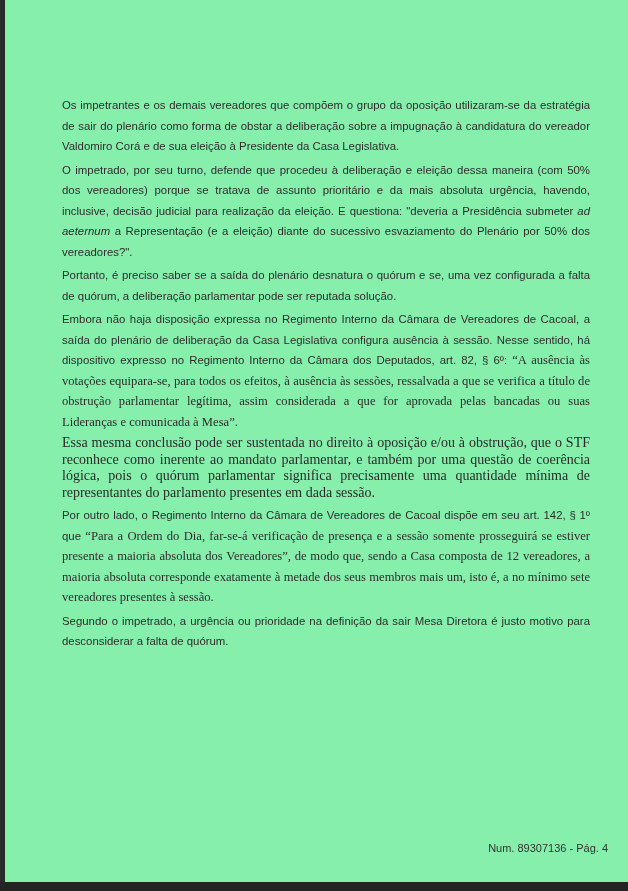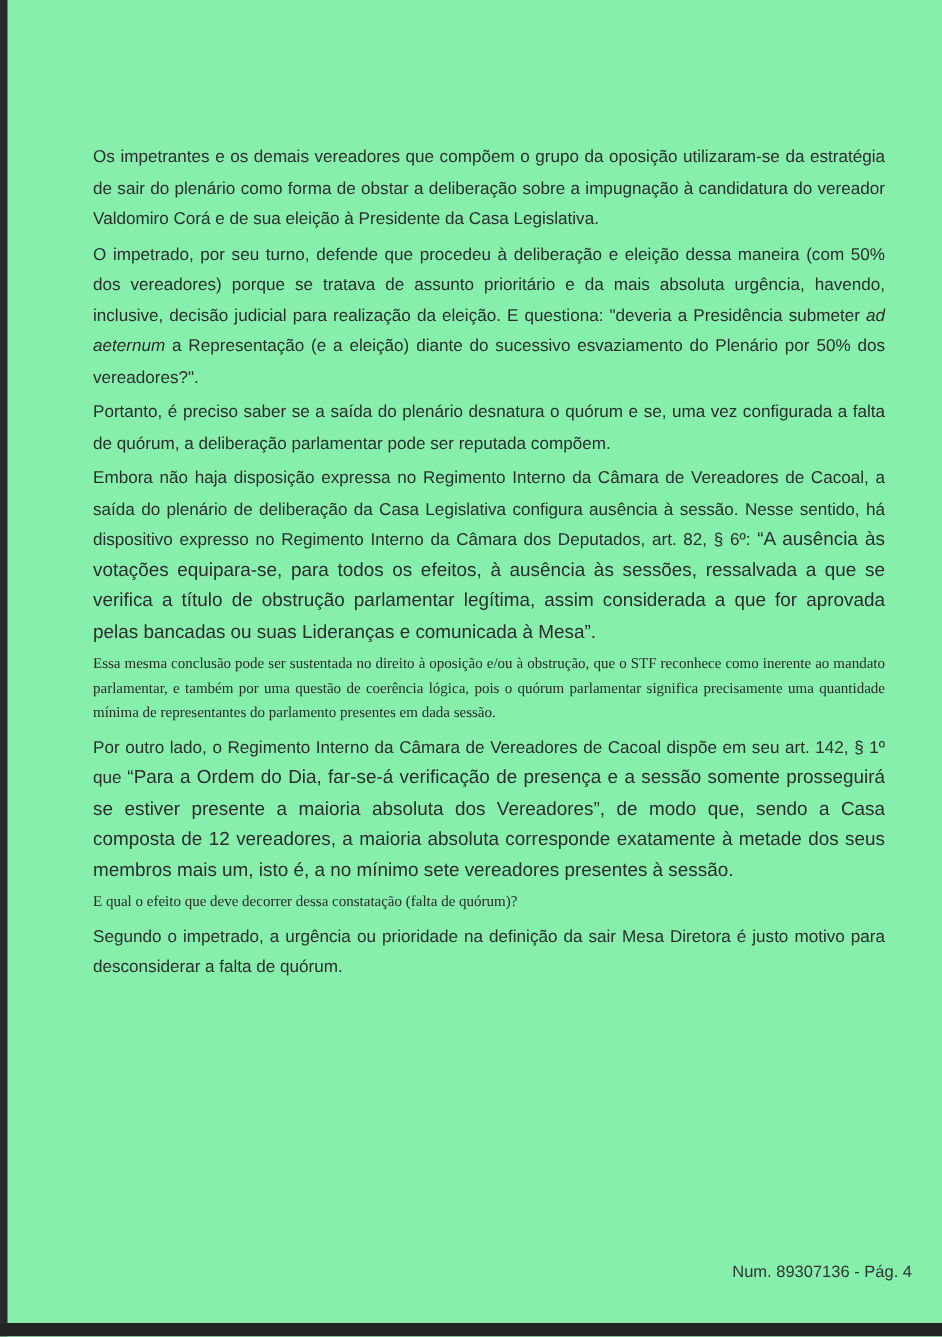--- a/index.html
+++ b/index.html
@@ -26,27 +26,27 @@
     margin:0 0 3px 0;
     font-family:"Liberation Sans", sans-serif;
     font-size:11.4px;
     line-height:20.5px;
     text-align:justify;
     color:#2d2d2d;
   }
   p.para-serif{
     margin:0 0 4px 0;
     font-family:"Liberation Serif", serif;
-    font-size:10px;
+    font-size:14px;
     line-height:16.5px;
     text-align:justify;
     color:#2a2a2a;
   }
   .serif-inline{
-    font-family:Liberation Sans, sans-serif;
+    font-family:Liberation Serif, serif;
     font-size:12.6px;
     line-height:16.5px;
   }
   .italic{font-style:italic;}
   .doc-footer{
     position:absolute;
     right:20px;top:842px;
     font-family:"Liberation Sans", sans-serif;
     font-size:11px;
     color:#333333;
@@ -61,29 +61,28 @@
   <div class="scan-edge-bottom"></div>
 
   <div class="content">
 
     <p class="para">Os impetrantes e os demais vereadores que compõem o grupo da oposição utilizaram-se da estratégia de sair do plenário como forma de obstar a deliberação sobre a impugnação à candidatura do vereador Valdomiro Corá e de sua eleição à Presidente da Casa Legislativa.</p>
 
 
 
     <p class="para"><span>O impetrado, por seu turno, defende que procedeu à deliberação e eleição dessa maneira (com 50% dos vereadores) porque se tratava de assunto prioritário e da mais absoluta urgência, havendo, inclusive, decisão judicial para realização da eleição. E questiona: "deveria a Presidência submeter </span><span class="italic">ad aeternum</span><span> a Representação (e a eleição) diante do sucessivo esvaziamento do Plenário por 50% dos vereadores?".</span></p>
 
-    <p class="para">Portanto, é preciso saber se a saída do plenário desnatura o quórum e se, uma vez configurada a falta de quórum, a deliberação parlamentar pode ser reputada compõem.</p>
+    <p class="para">Portanto, é preciso saber se a saída do plenário desnatura o quórum e se, uma vez configurada a falta de quórum, a deliberação parlamentar pode ser reputada solução.</p>
 
     <p class="para"><span>Embora não haja disposição expressa no Regimento Interno da Câmara de Vereadores de Cacoal, a saída do plenário de deliberação da Casa Legislativa configura ausência à sessão. Nesse sentido, há dispositivo expresso no Regimento Interno da Câmara dos Deputados, art. 82, § 6º: </span><span class="serif-inline">“A ausência às votações equipara-se, para todos os efeitos, à ausência às sessões, ressalvada a que se verifica a título de obstrução parlamentar legítima, assim considerada a que for aprovada pelas bancadas ou suas Lideranças e comunicada à Mesa”.</span></p>
 
     <p class="para-serif">Essa mesma conclusão pode ser sustentada no direito à oposição e/ou à obstrução, que o STF reconhece como inerente ao mandato parlamentar, e também por uma questão de coerência lógica, pois o quórum parlamentar significa precisamente uma quantidade mínima de representantes do parlamento presentes em dada sessão.</p>
 
     <p class="para"><span>Por outro lado, o Regimento Interno da Câmara de Vereadores de Cacoal dispõe em seu art. 142, § 1º que </span><span class="serif-inline">“Para a Ordem do Dia, far-se-á verificação de presença e a sessão somente prosseguirá se estiver presente a maioria absoluta dos Vereadores”, de modo que, sendo a Casa composta de 12 vereadores, a maioria absoluta corresponde exatamente à metade dos seus membros mais um, isto é, a no mínimo sete vereadores presentes à sessão.</span></p>
 
 
-    <p class="para-serif">E qual o efeito que deve decorrer dessa constatação (falta de quórum)?</p>
 
     <p class="para">Segundo o impetrado, a urgência ou prioridade na definição da sair Mesa Diretora é justo motivo para desconsiderar a falta de quórum.</p>
 
   </div>
 
   <div class="doc-footer">Num. 89307136 - Pág. 4</div>
 </div>
 
 </body></html>

